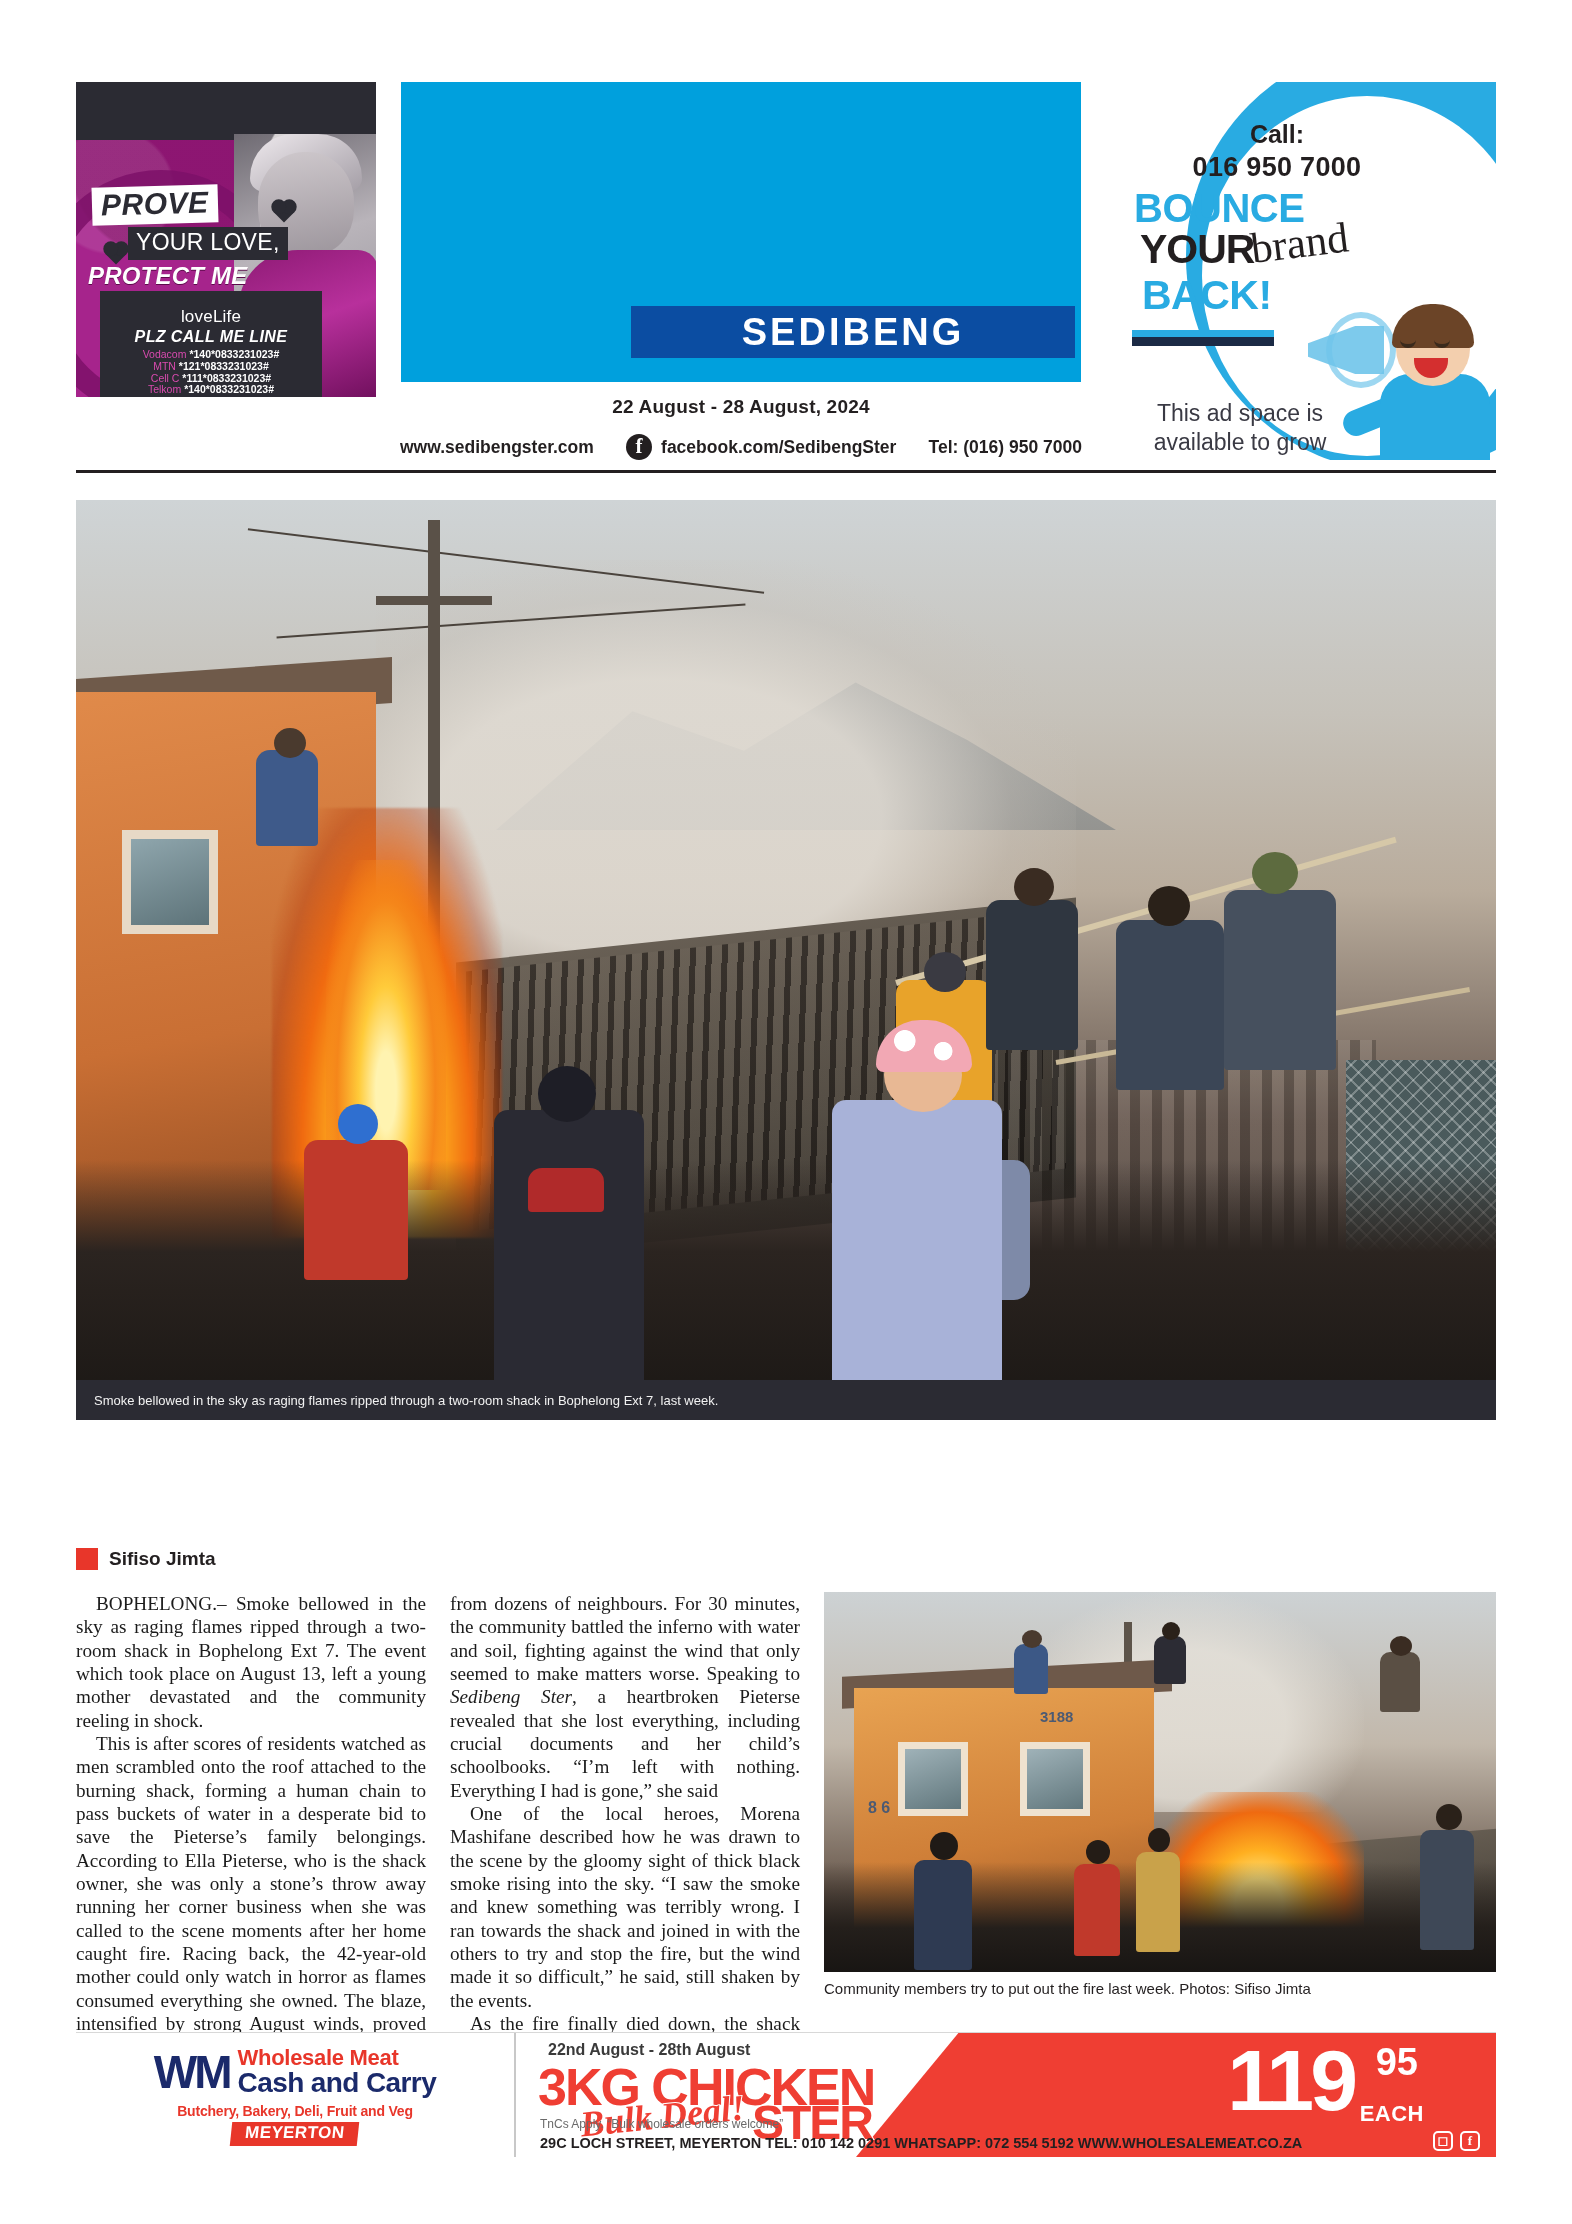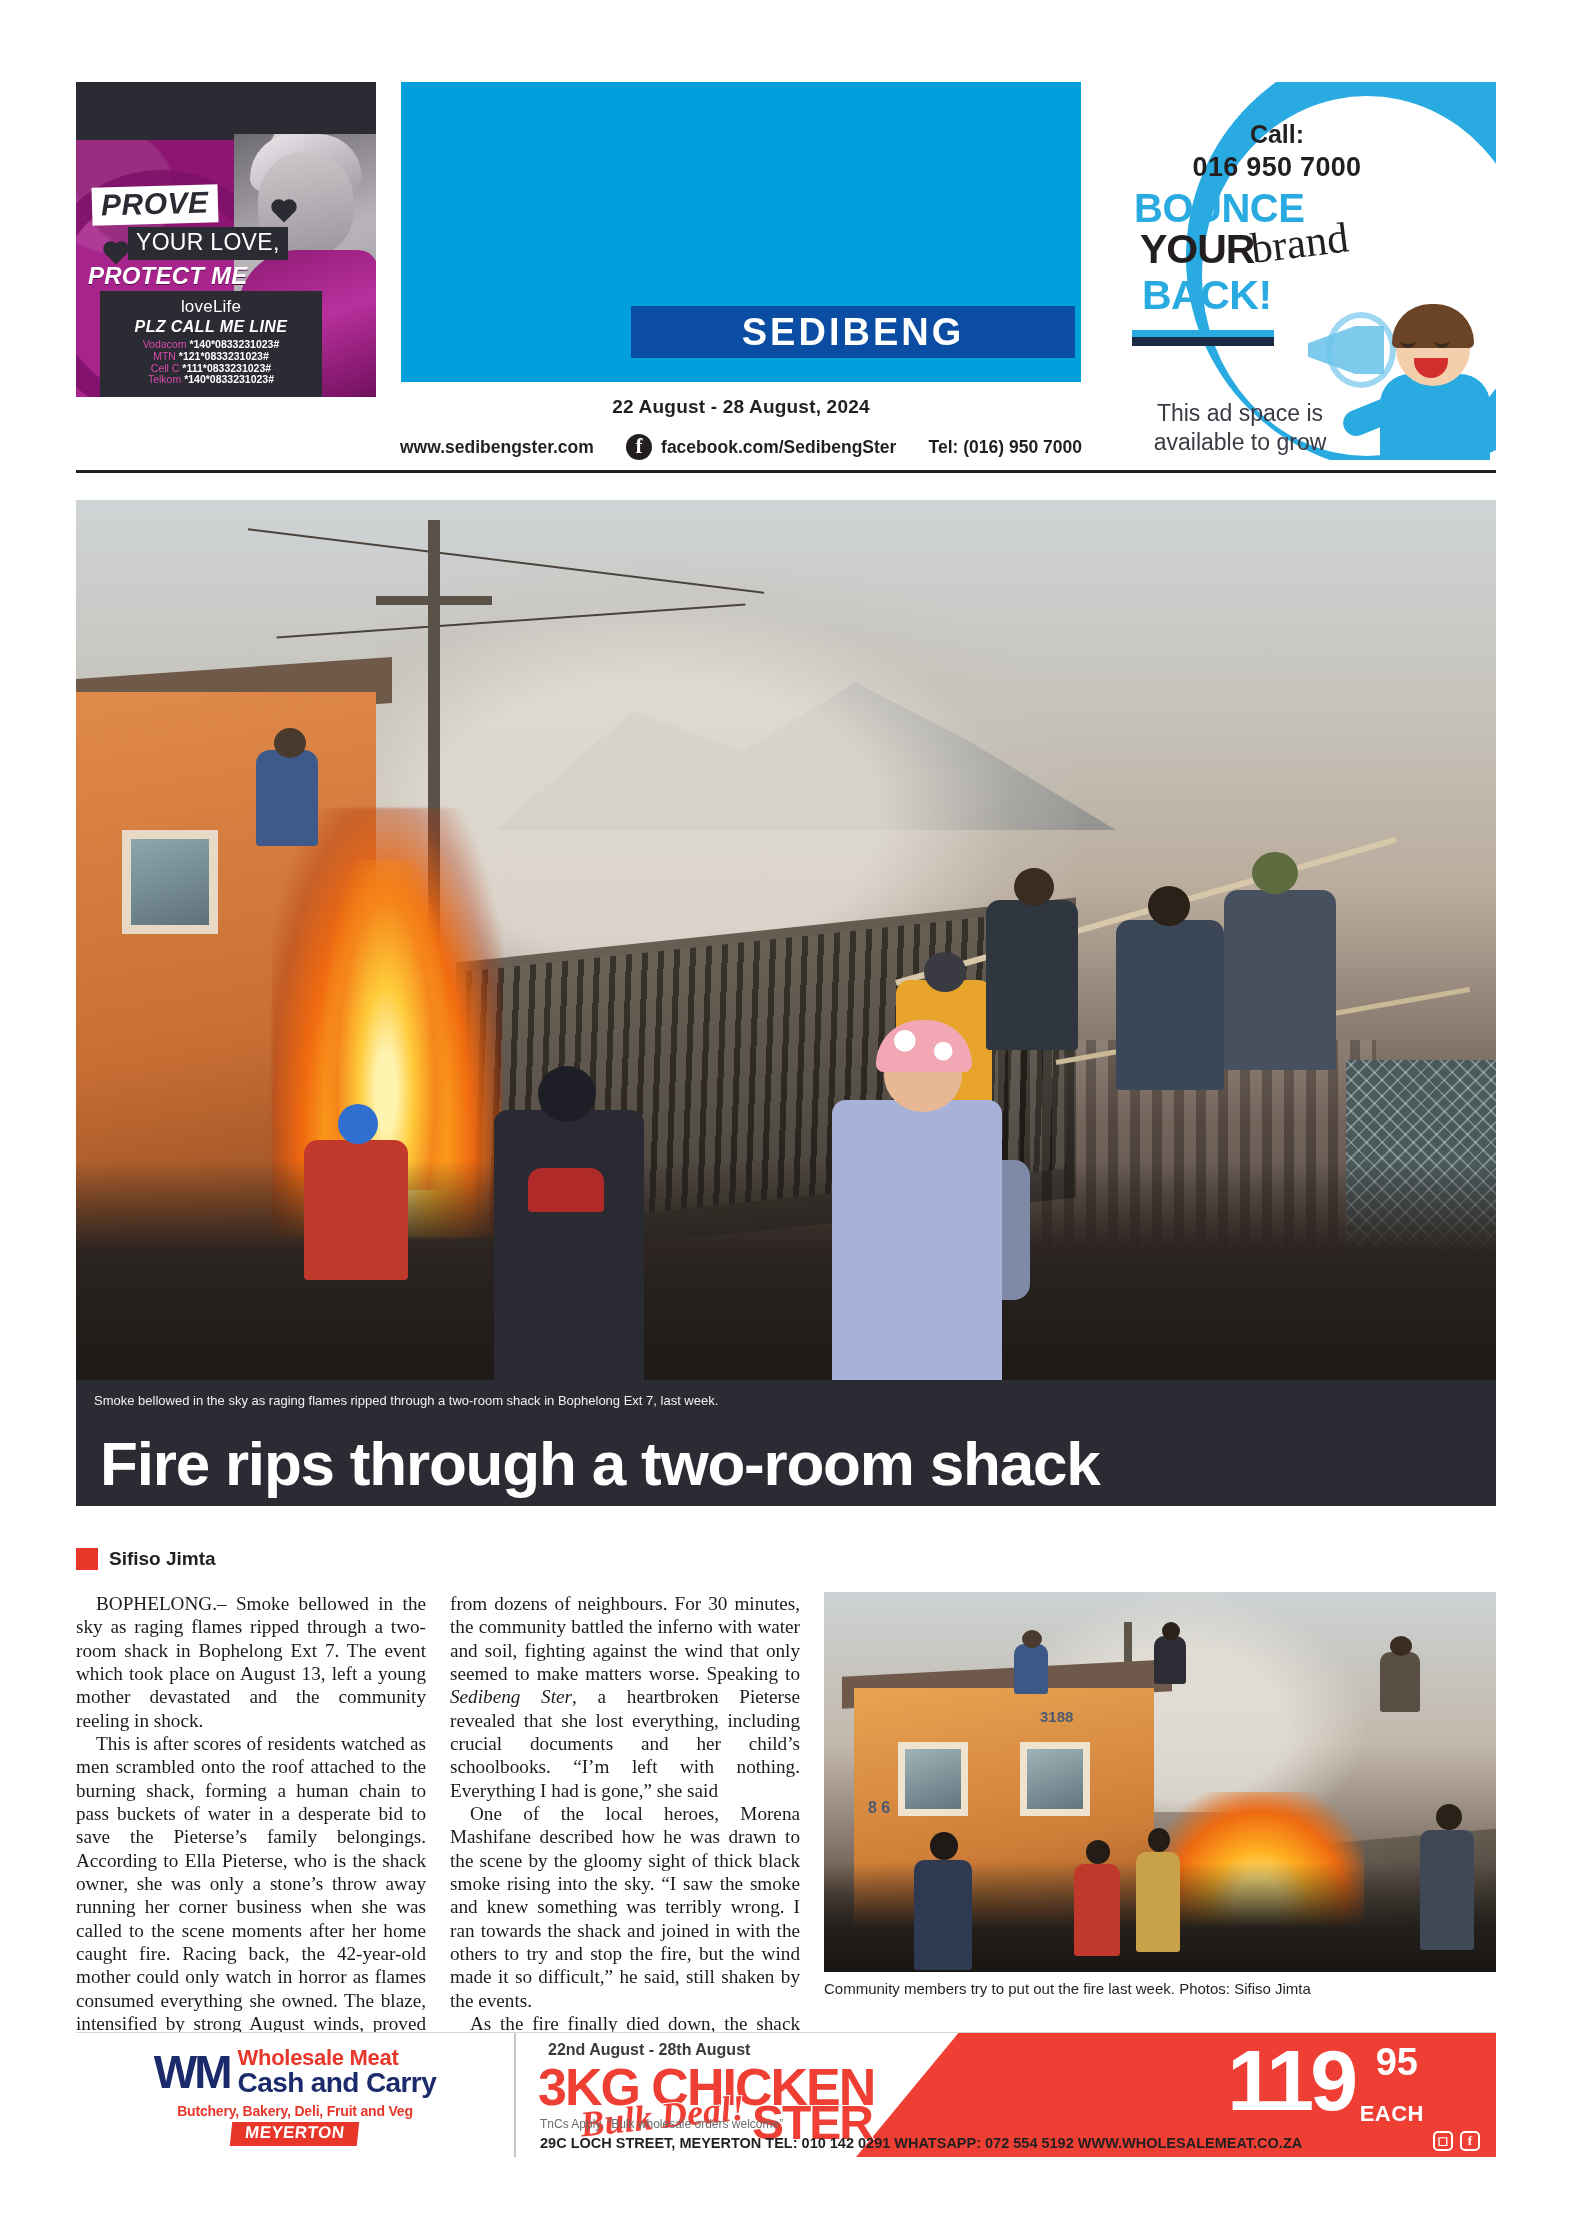--- a/index.html
+++ b/index.html
@@ -81,21 +81,21 @@
   }
   .ll-heart::before, .ll-heart::after {
     content:""; position:absolute; width:24px; height:24px; background:#2b2b33; border-radius:50%;
   }
   .ll-heart::before { top:-12px; left:0; }
   .ll-heart::after { top:0; left:-12px; }
   .ll-heart.h1 { left: 196px; top: 118px; transform: rotate(45deg) scale(.62); }
   .ll-heart.h2 { left: 28px;  top: 160px; transform: rotate(45deg) scale(.62); }
   .ll-panel {
     position:absolute; left:24px; bottom:0px; width:222px; height:106px;
-    background:#2b2b33; padding-top:6px; text-align:center;
+    background:#2b2b33; padding-top:16px; text-align:center;
   }
   .ll-brand { color:#fff; font-size:17px; letter-spacing:.2px; }
   .ll-plz {
     color:#fff; font-size:16px; font-weight:900; font-style:italic;
     letter-spacing:.4px; margin-top:1px;
   }
   .ll-nums { margin-top:3px; line-height:1.12; }
   .ll-num { font-size:10.5px; color:#fff; white-space:nowrap; }
   .ll-net { color:#d94aaf; }
   .ll-code { font-weight:700;margin-top:8px; }
@@ -618,23 +618,20 @@
     <div class="ph-pers p4bag"></div>
     <div class="ph-pers p4"></div>
     <div class="p-head p4h"></div>
     <div class="ph-pers p4cap"></div>
   </div>
 
   <div class="caption-bar">
     <span>Smoke bellowed in the sky as raging flames ripped through a two-room shack in Bophelong Ext 7, last week.</span>
   </div>
 
-  <div class="headline-bar">
-    <h1>Fire rips through a two-room shack</h1>
-  </div>
 
   <div class="byline">
     <div class="byline-mark"></div>
     <div class="byline-name">Sifiso Jimta</div>
   </div>
 
   <div class="col col1" id="col1">
       <p>BOPHELONG.– Smoke bellowed in the sky as raging flames ripped through a two-room shack in Bophelong Ext 7. The event which took place on August 13, left a young mother devastated and the community reeling in shock.</p>
       <p>This is after scores of residents watched as men scrambled onto the roof attached to the burning shack, forming a human chain to pass buckets of water in a desperate bid to save the Pieterse’s family belongings. According to Ella Pieterse, who is the shack owner, she was only a stone’s throw away running her corner business when she was called to the scene moments after her home caught fire. Racing back, the 42-year-old mother could only watch in horror as flames consumed everything she owned. The blaze, intensified by strong August winds, proved unstoppable despite the desperate efforts</p>
     </div>

